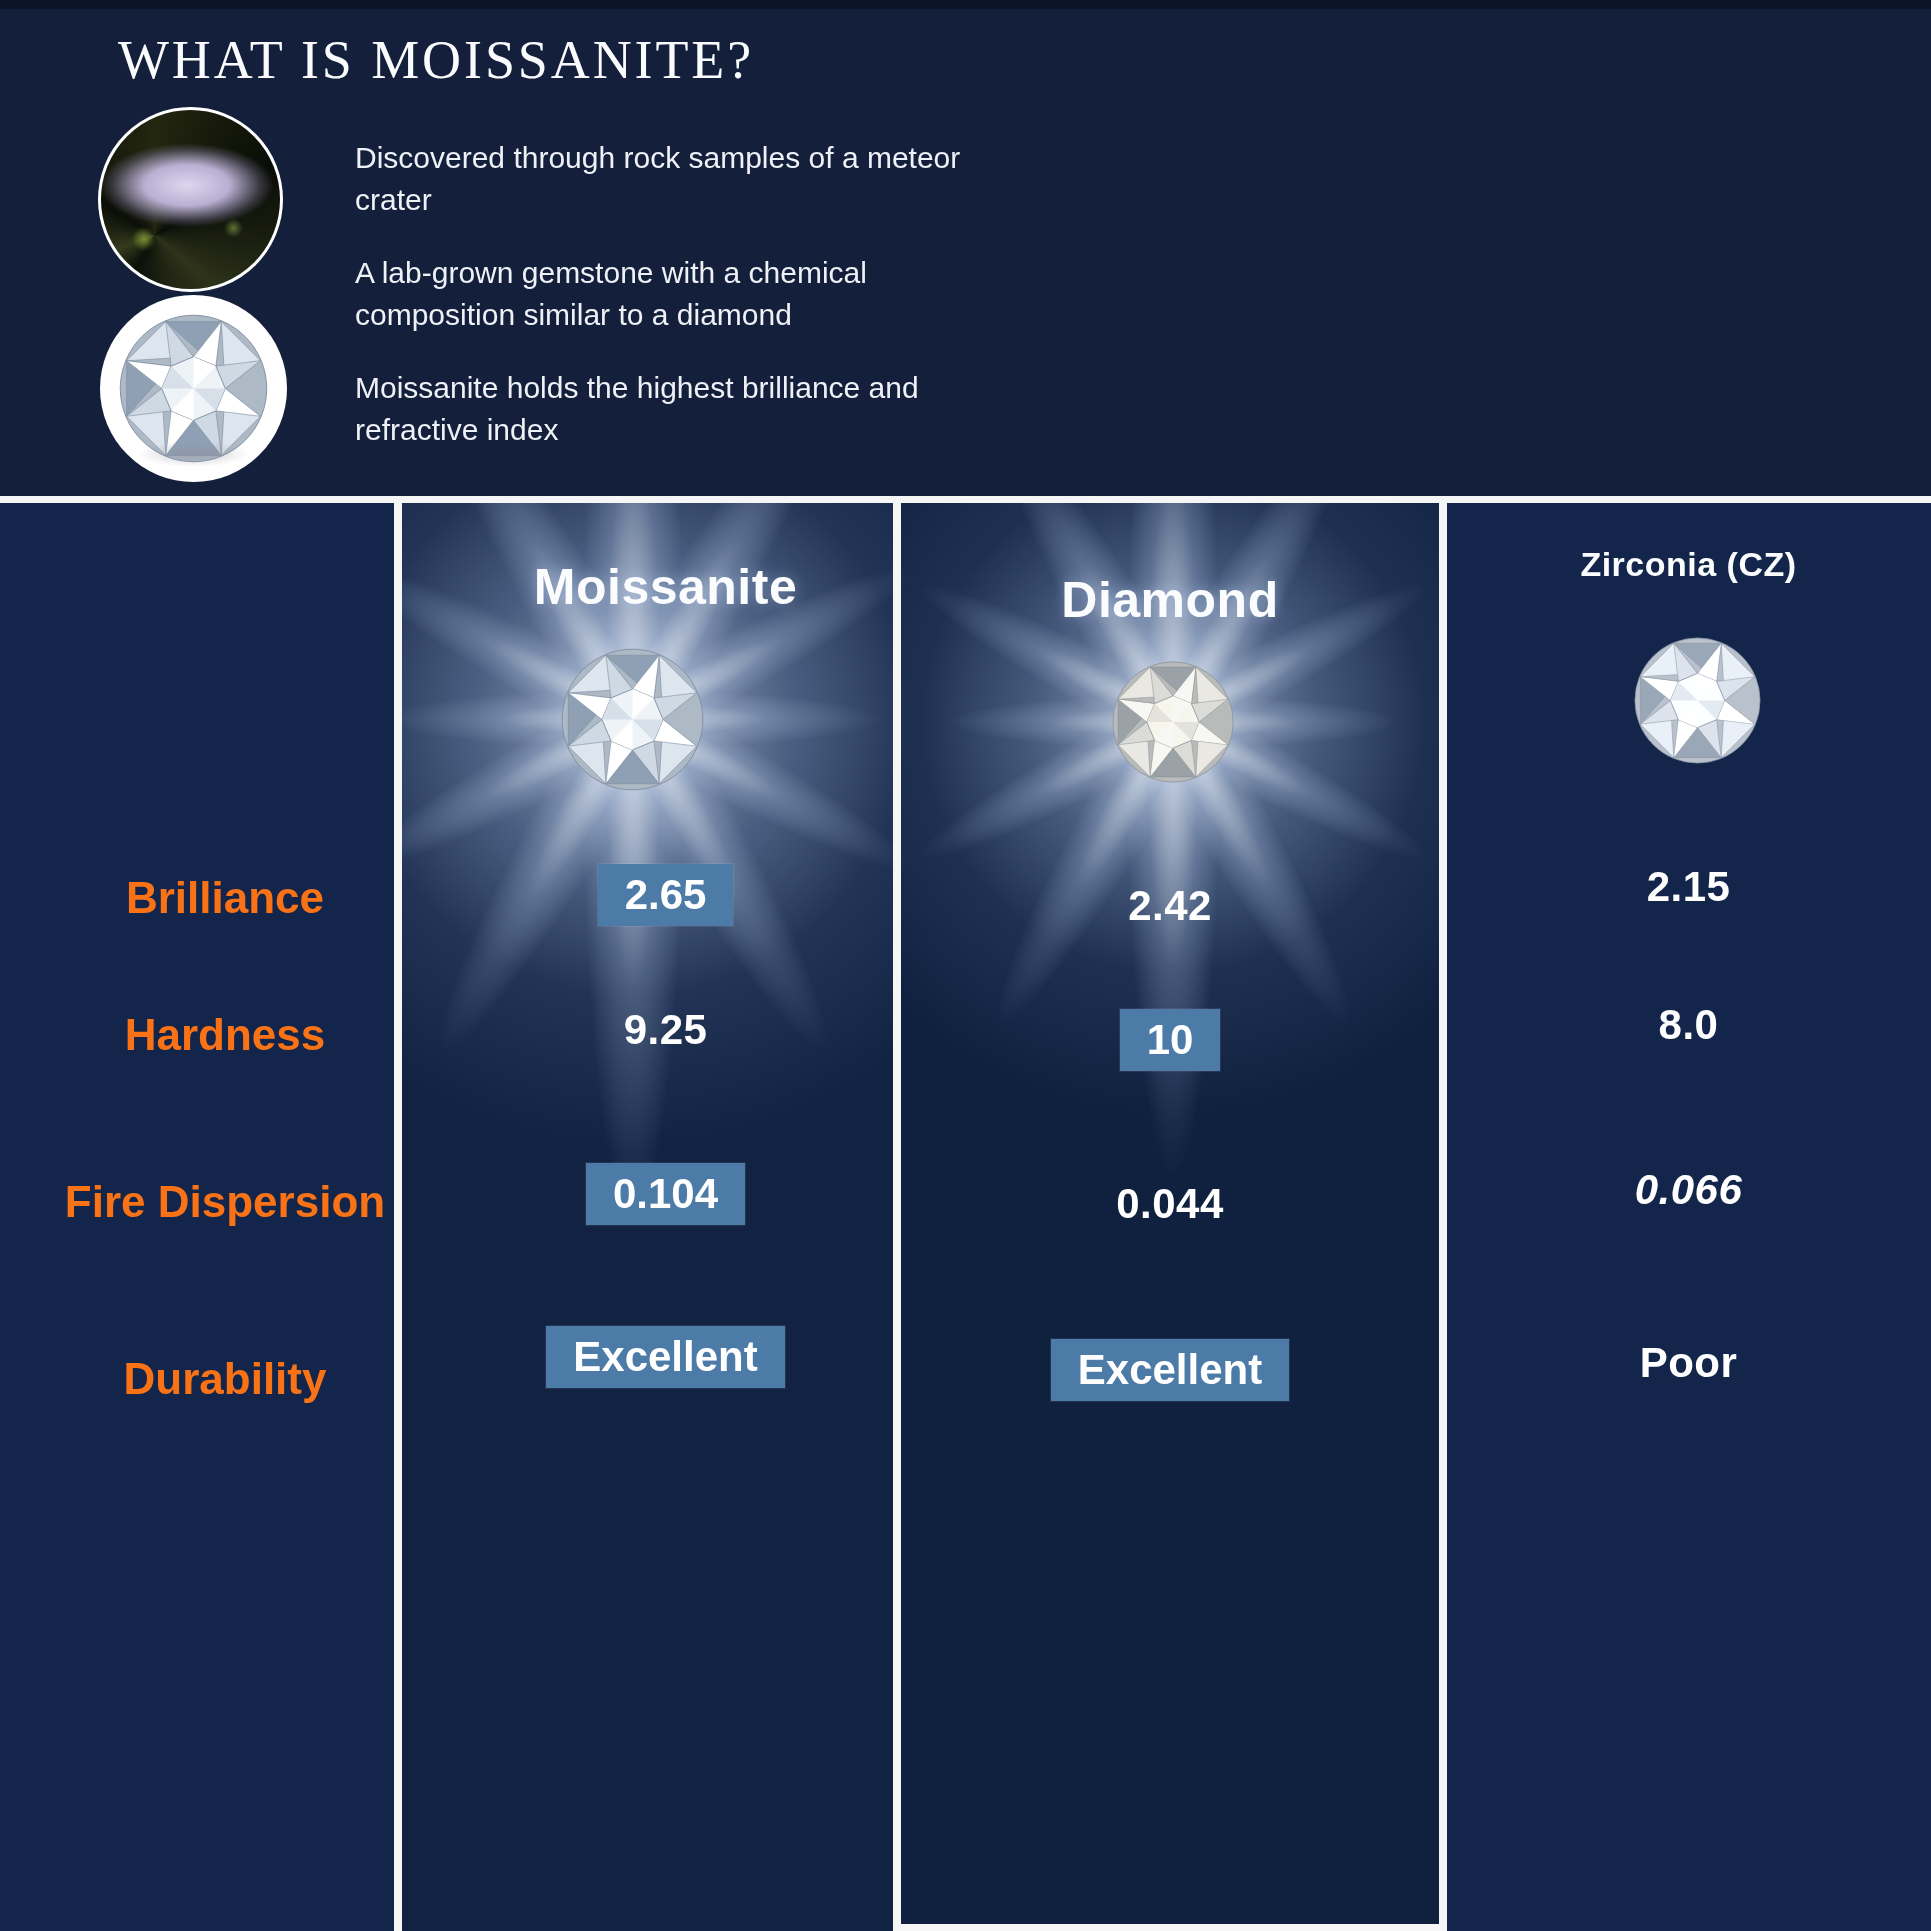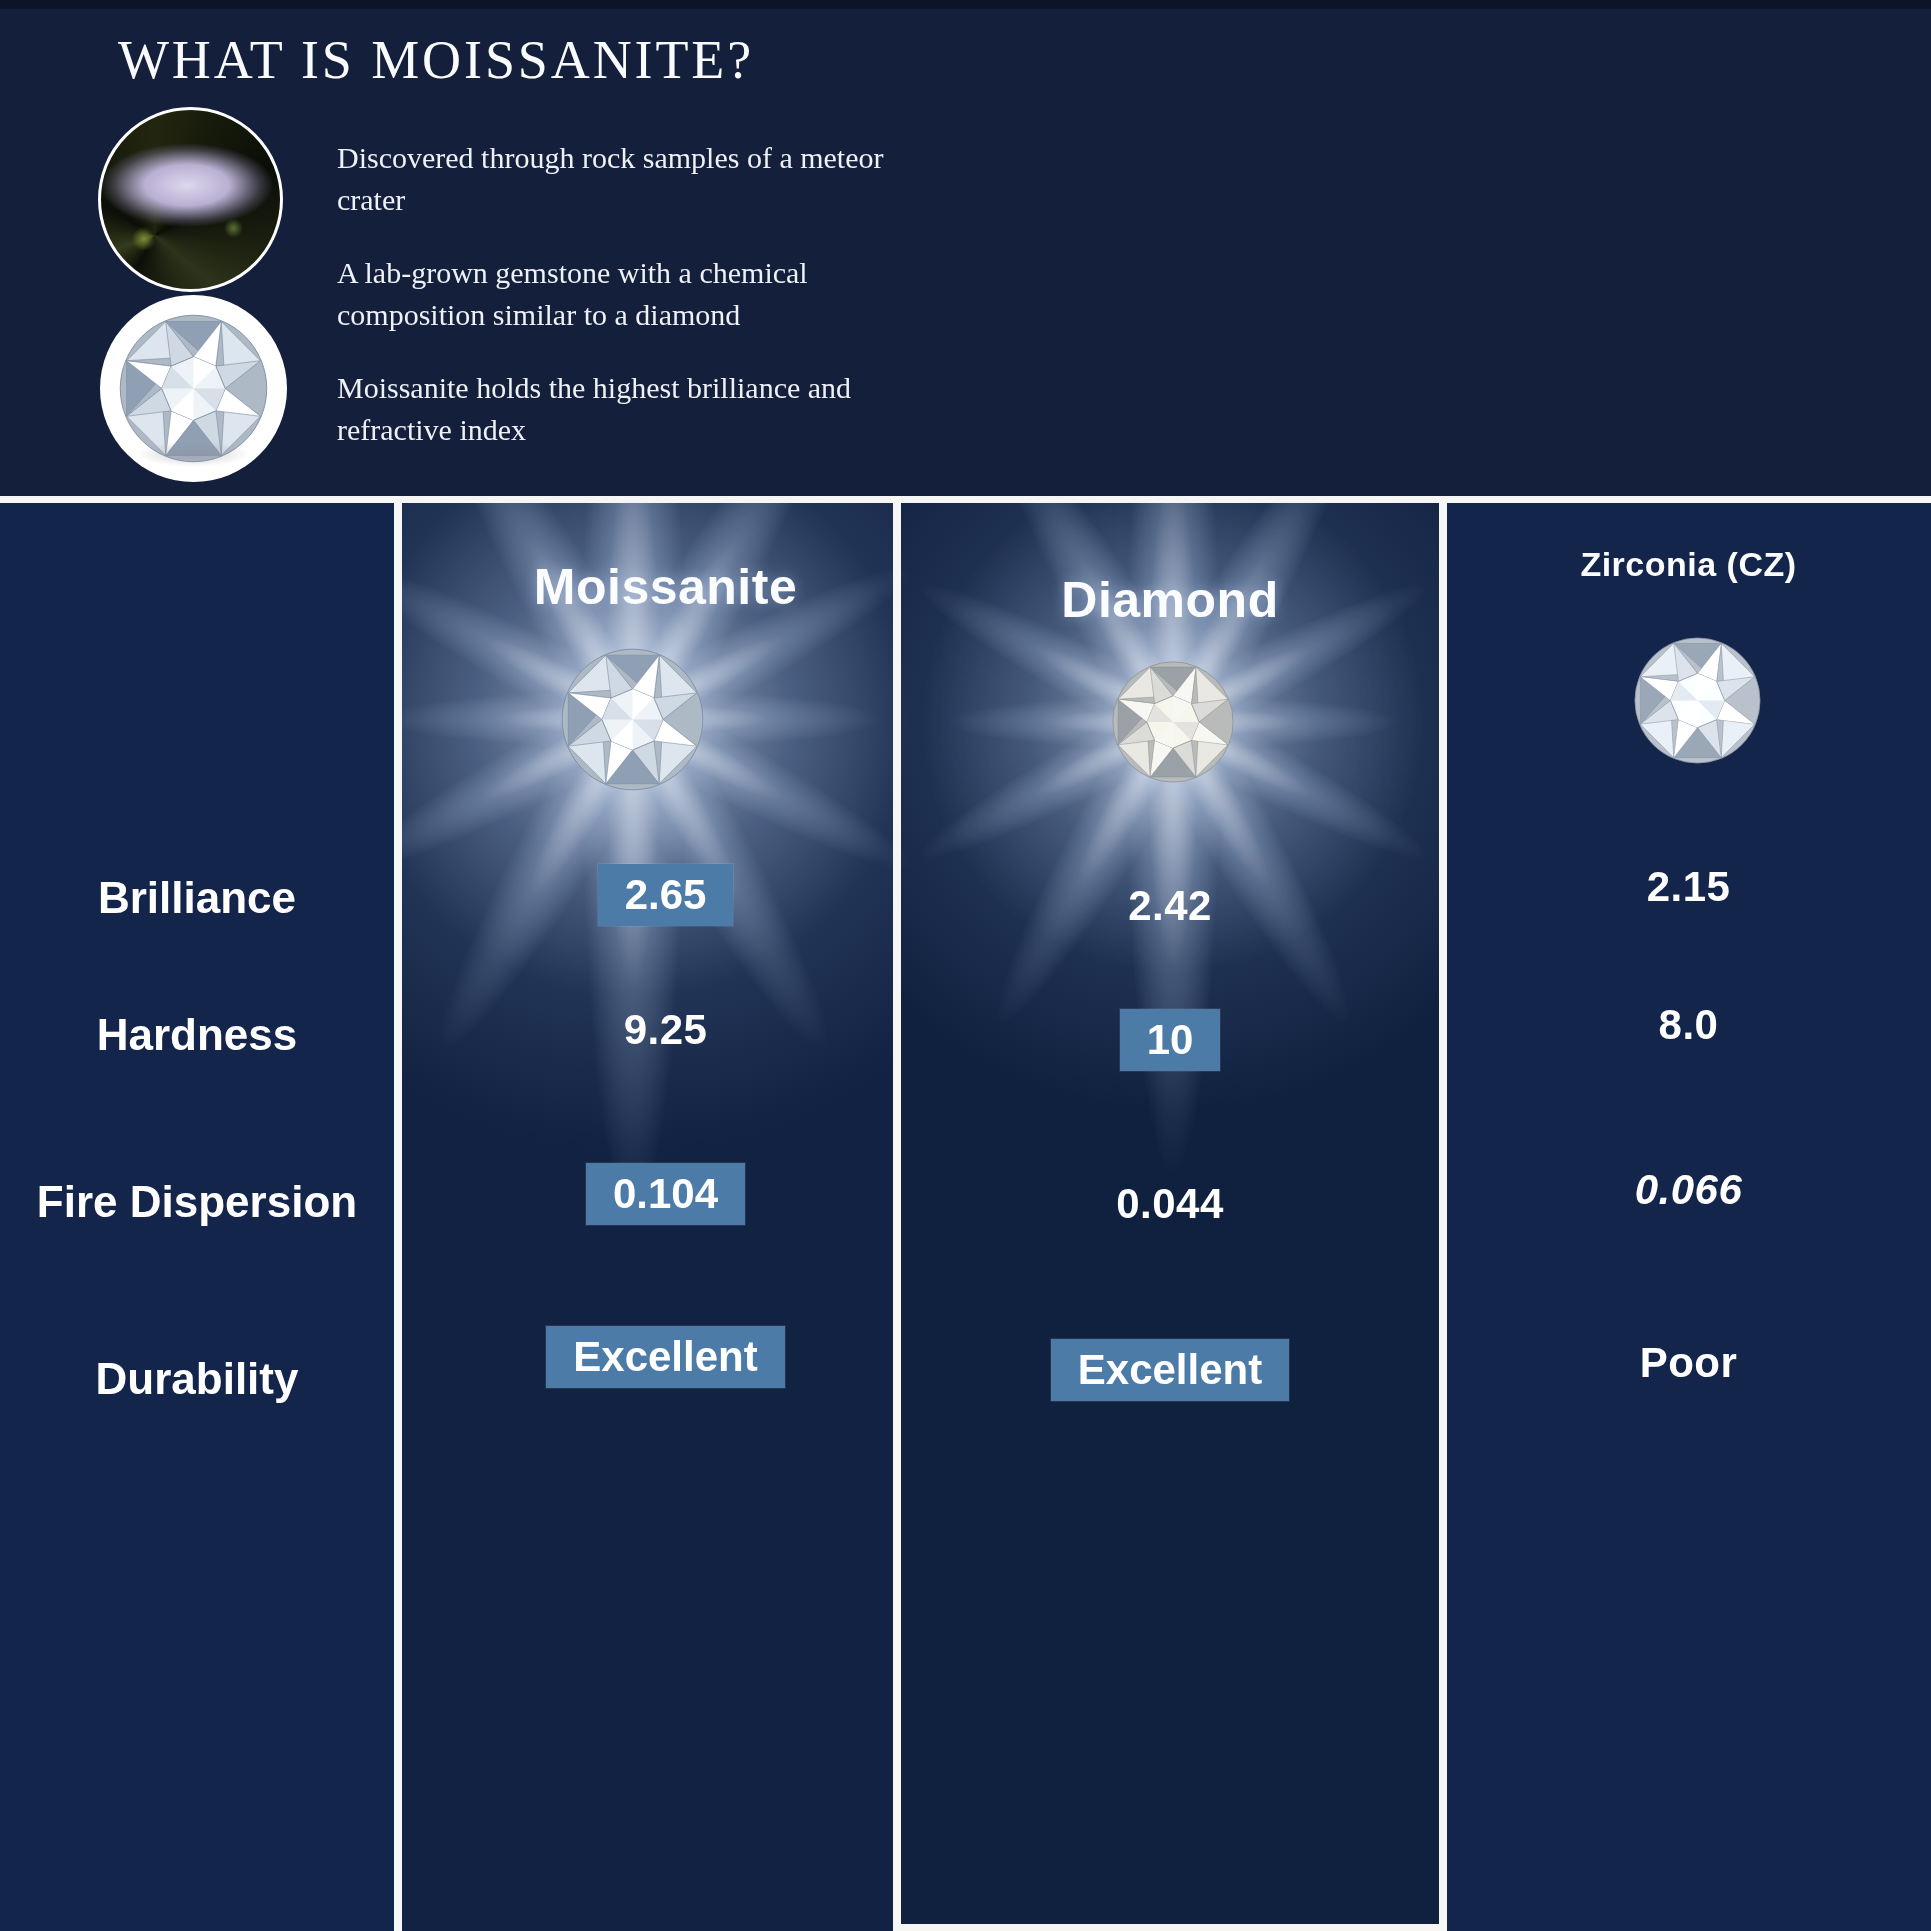--- a/index.html
+++ b/index.html
@@ -26,21 +26,21 @@
       conic-gradient(from 210deg at 30% 70%, #0c0f08, #353b1c 40deg, #0c0f08 90deg, #23270f 150deg, #0a0d07 210deg, #2e331a 280deg, #0c0f08);
   }
   .circle.gemphoto{
     left:100px;top:295px;width:187px;height:187px;background:#ffffff;
     display:flex;align-items:center;justify-content:center;
   }
   .circle.gemphoto::after{
     content:"";position:absolute;left:20%;bottom:8%;width:60%;height:14%;
     background:radial-gradient(ellipse at center, rgba(140,142,155,.45), rgba(0,0,0,0) 70%);
   }
-  .bullets{position:absolute;left:337px;top:137px;width:608px;font-family:Liberation Serif, serif;}
+  .bullets{position:absolute;left:355px;top:137px;width:608px;}
   .bullets p{
     margin:0 0 31px 0;font-size:30px;line-height:42px;color:#eef1f6;font-weight:400;
   }
   
   .h-rule{position:absolute;left:0;top:496px;width:1931px;height:6.8px;background:#f6f6f6;z-index:6;}
   .table{position:absolute;left:0;top:503px;width:1931px;height:1428px;background:#112242;}
   .v-divider{position:absolute;top:0;height:1428px;width:7.7px;background:#f6f6f6;z-index:5;}
   .v-divider.d1{left:394px;}
   .v-divider.d2{left:893px;}
   .v-divider.d3{left:1439px;}
@@ -73,21 +73,21 @@
   .burst .r-d3{left:-34px;top:-319px;width:68px;height:637px;transform:rotate(62deg);}
   .burst .r-d4{left:-34px;top:-319px;width:68px;height:637px;transform:rotate(-62deg);}
   .burst .r-h {left:-29px;top:-251px;width:58px;height:502px;transform:rotate(90deg);}
   .col.diamond .burst{transform:scale(.92);}
   .gem{position:absolute;z-index:2;}
   
   .row-label,.val-row{
     position:absolute;left:0;width:100%;height:68px;
     display:flex;align-items:center;justify-content:center;z-index:3;
   }
-  .row-label{font-weight:bold;font-size:44px;color:#ffffff;}
+  .row-label{font-weight:bold;font-size:44px;color:#f97316;margin-left:28px;}
   .val{font-weight:bold;font-size:42px;color:#ffffff;letter-spacing:0.5px;}
   .badge{
     background:#4c7ba7;padding:6.8px 27px;font-weight:bold;font-size:42px;color:#ffffff;
     box-shadow:0 0 0 1px rgba(255,255,255,.08);
   }
   
   .labels .rl0{top:361px;} .labels .rl1{top:498px;} .labels .rl2{top:665px;} .labels .rl3{top:842px;}
   .moissanite .vr0{top:358px;} .moissanite .vr1{top:493px;} .moissanite .vr2{top:657px;} .moissanite .vr3{top:820px;}
   .diamond .vr0{top:369px;} .diamond .vr1{top:503px;} .diamond .vr2{top:667px;} .diamond .vr3{top:833px;}
   .zirconia .vr0{top:350px;} .zirconia .vr1{top:488px;} .zirconia .vr2{top:653px;font-style:italic;} .zirconia .vr3{top:826px;}

